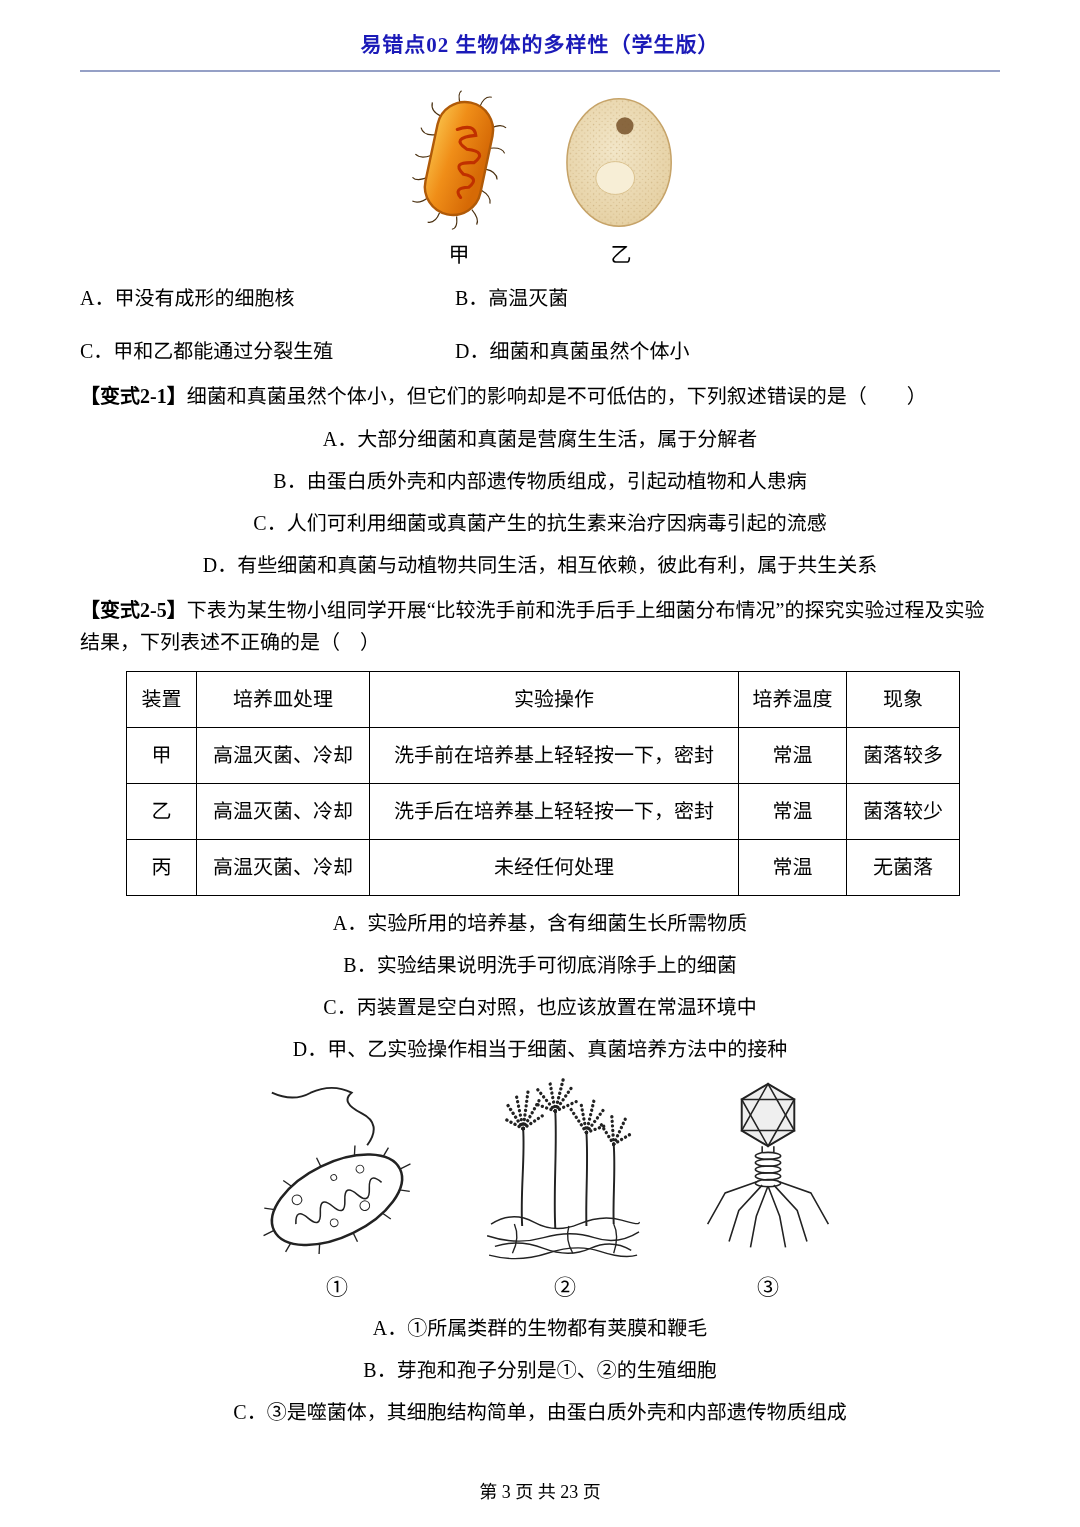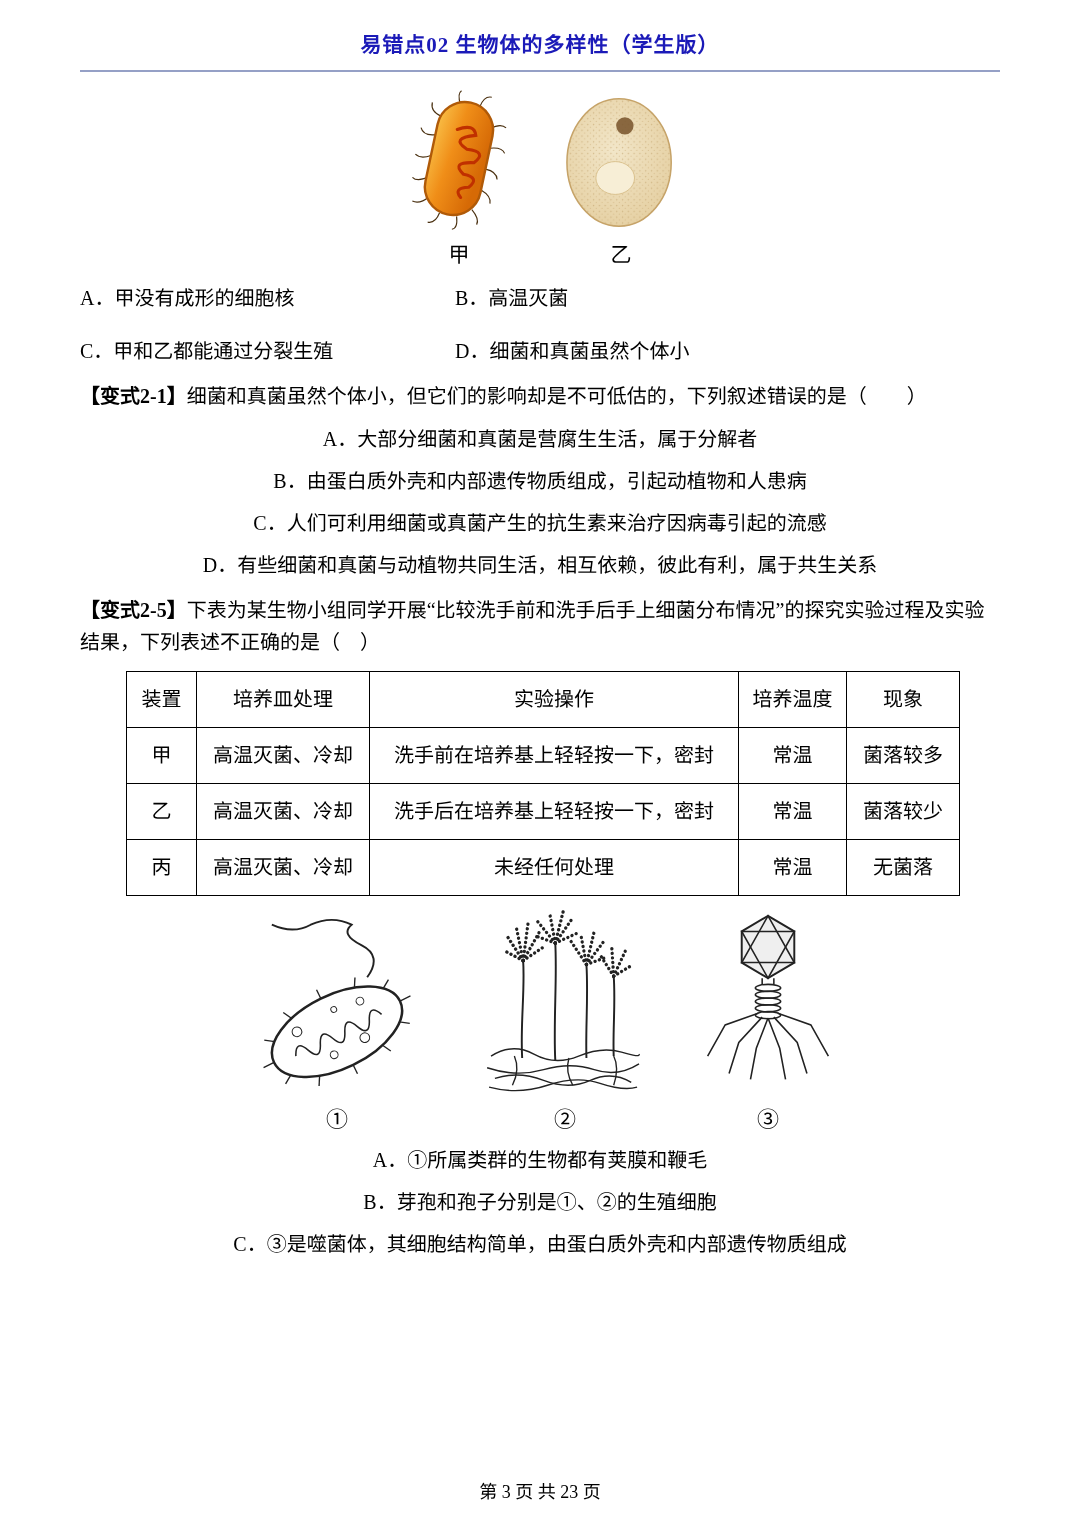--- a/index.html
+++ b/index.html
@@ -171,20 +171,26 @@
       <tr>
         <td>丙</td>
         <td>高温灭菌、冷却</td>
         <td>未经任何处理</td>
         <td>常温</td>
         <td>无菌落</td>
       </tr>
     </tbody>
   </table>
 
+  <div class="opt-block">
+    <p class="opt-line">A．实验所用的培养基，含有细菌生长所需物质</p>
+    <p class="opt-line">B．实验结果说明洗手可彻底消除手上的细菌</p>
+    <p class="opt-line">C．丙装置是空白对照，也应该放置在常温环境中</p>
+    <p class="opt-line">D．甲、乙实验操作相当于细菌、真菌培养方法中的接种</p>
+  </div>
 
 
   <div class="fig2">
     <div class="fig-item">
       <svg viewBox="0 0 195 185" width="195" height="180">
         <g stroke="#222" fill="none">
           <path d="M128 64 Q144 42 122 31 Q100 20 112 10 Q92 0 70 10 Q52 20 30 10" stroke-width="2"></path>
           <g transform="rotate(-26 97 120)">
             <g stroke-width="1.4">
               <line x1="169" y1="120" x2="181" y2="120"></line>

